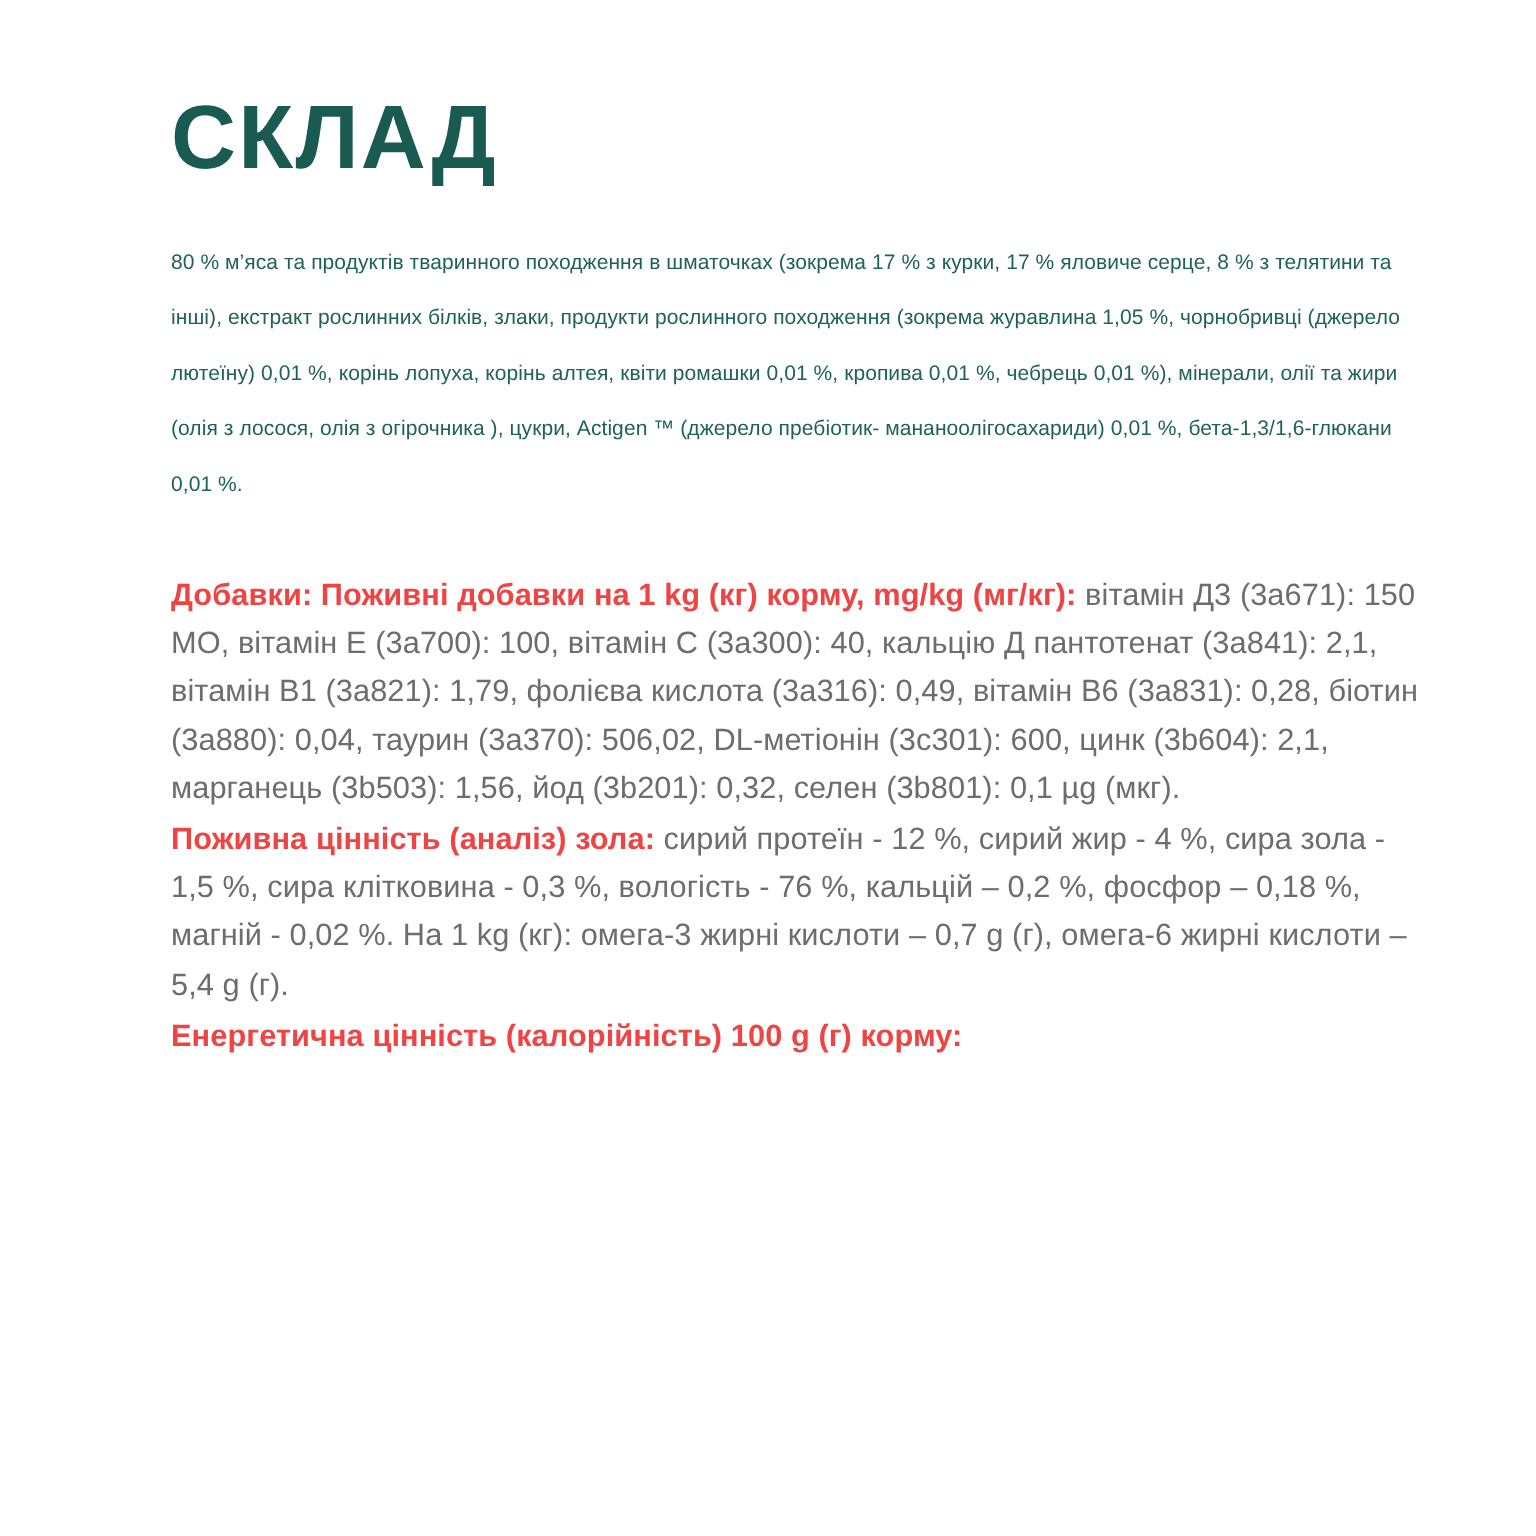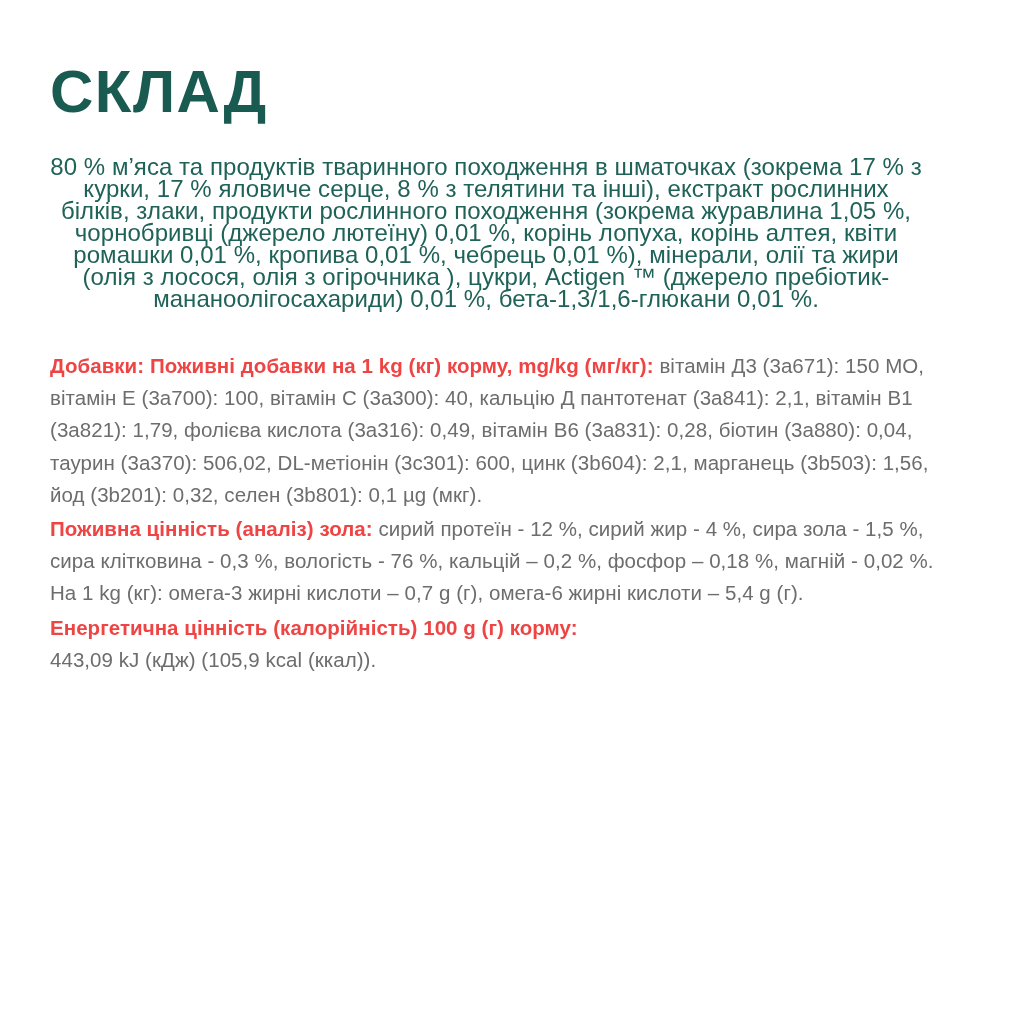--- a/index.html
+++ b/index.html
@@ -14,40 +14,40 @@
     font-family: "Liberation Sans", "DejaVu Sans", sans-serif;
     -webkit-font-smoothing: antialiased;
     overflow: hidden;
   }
 
   .page {
     position: relative;
     width: 1024px;
     height: 1024px;
     box-sizing: border-box;
-    padding: 62px 68px 0 50px;
+    padding: 62px 68px 0 114px;
   }
 
   .page-title {
     color: #1a5b51;
     font-size: 60px;
     font-weight: bold;
     letter-spacing: 1.5px;
     line-height: 1.0;
     margin: 0 0 34px 0;
     text-transform: uppercase;
   }
 
   .ingredients-block {
     color: #1f6258;
-    font-size: 24px;
-    line-height: 22px;
+    font-size: 14px;
+    line-height: 37px;
     letter-spacing: 0.05px;
     max-width: 872px;
-    text-align: center;
+    text-align: left;
     margin: 0 0 40px 0;
   }
 
   .analysis-section {
     color: #6d6d6d;
     font-size: 20.5px;
     line-height: 32.2px;
     letter-spacing: 0.05px;
     max-width: 885px;
   }
@@ -80,17 +80,16 @@
 
   <div class="analysis-section">
 
     <p class="analysis-para"><span class="lead">Добавки: Поживні добавки на 1 kg (кг) корму, mg/kg (мг/кг):</span><span> вітамін Д3 (3а671): 150 МО, вітамін Е (3а700): 100, вітамін С (3а300): 40, кальцію Д пантотенат (3а841): 2,1, вітамін В1 (3а821): 1,79, фолієва кислота (3а316): 0,49, вітамін В6 (3а831): 0,28, біотин (3а880): 0,04, таурин (3а370): 506,02, DL-метіонін (3с301): 600, цинк (3b604): 2,1, марганець (3b503): 1,56, йод (3b201): 0,32, селен (3b801): 0,1 µg (мкг).</span></p>
 
     <p class="analysis-para"><span class="lead">Поживна цінність (аналіз) зола:</span><span> сирий протеїн - 12 %, сирий жир - 4 %, сира зола - 1,5 %, сира клітковина - 0,3 %, вологість - 76 %, кальцій – 0,2 %, фосфор – 0,18 %, магній - 0,02 %. На 1 kg (кг): омега-3 жирні кислоти – 0,7 g (г), омега-6 жирні кислоти – 5,4 g (г).</span></p>
 
 
     <p class="energy-line"><span class="lead">Енергетична цінність (калорійність) 100 g (г) корму:</span></p>
 
-    <p class="energy-line">443,09 kJ (кДж) (105,9 kcal (ккал)).</p>
 
   </div>
 
 </div>
 
 </body></html>

